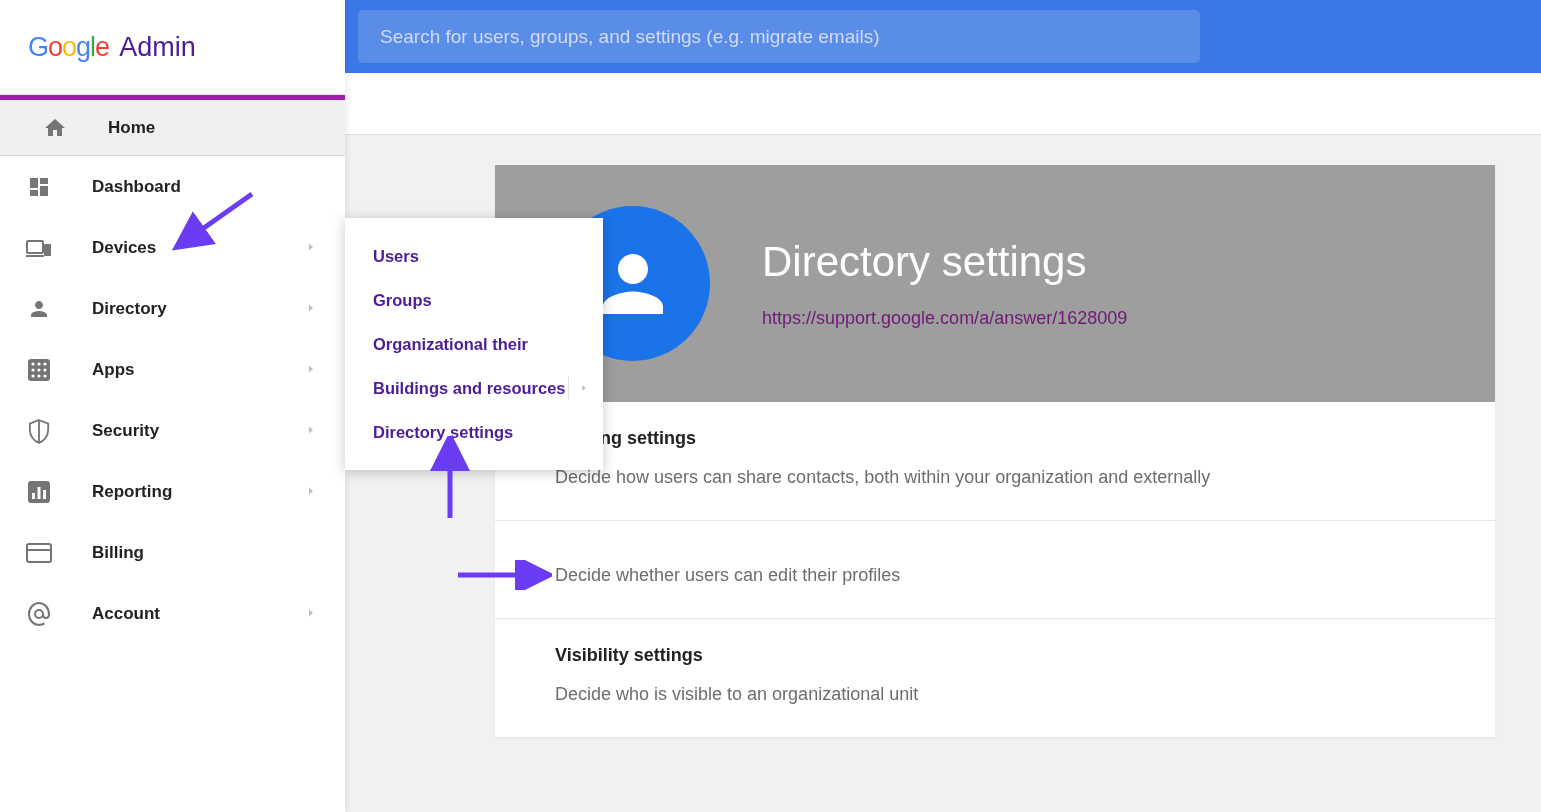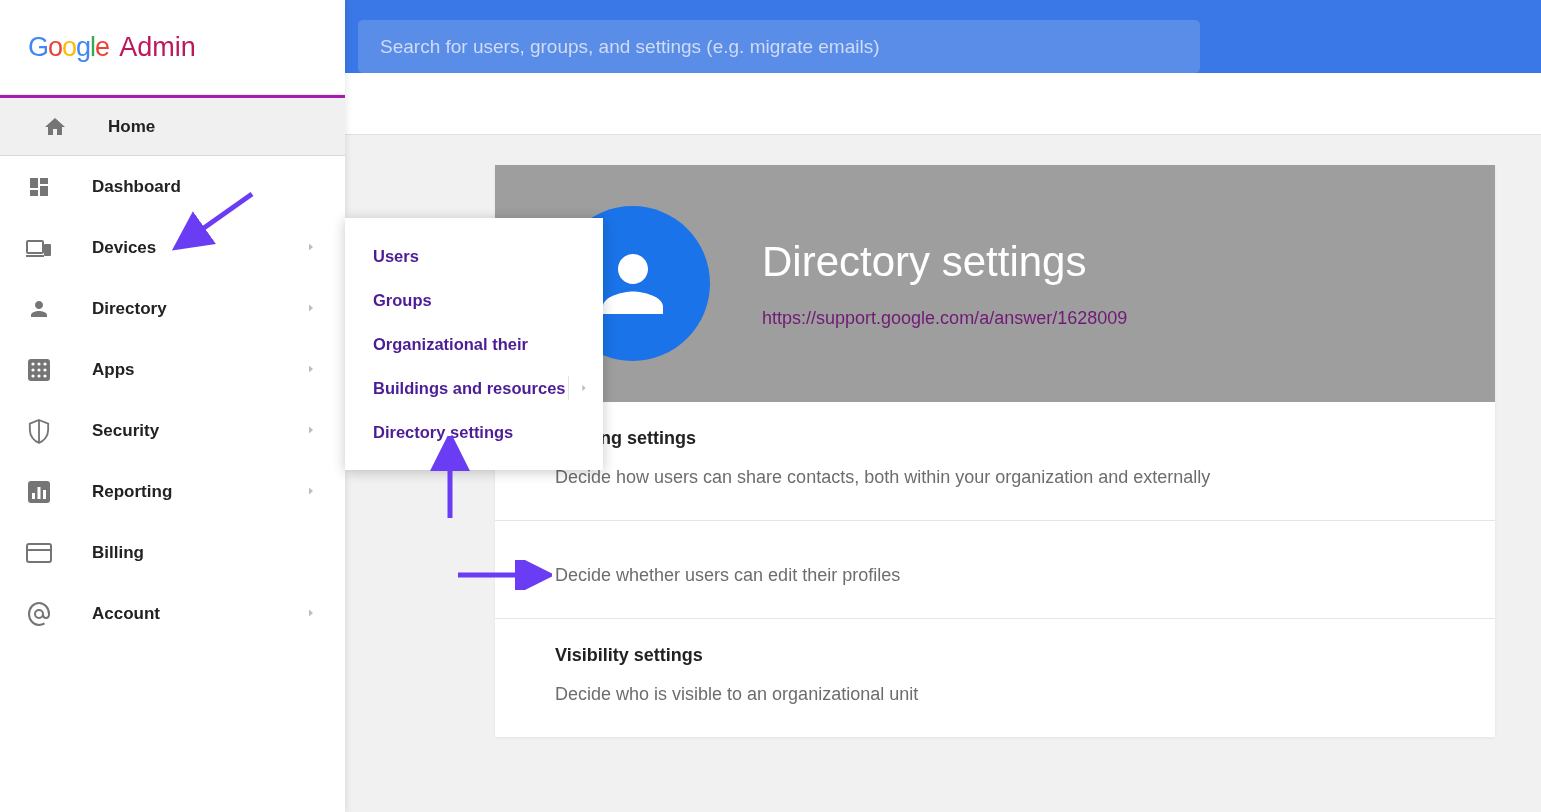--- a/index.html
+++ b/index.html
@@ -1,33 +1,33 @@
 <!DOCTYPE html>
 <html><head>
 <meta charset="utf-8">
 <style>
 * { margin: 0; padding: 0; box-sizing: border-box; font-family: Arial, Helvetica, sans-serif; }
 body { width: 1541px; height: 812px; background: #f1f1f1; overflow: hidden; position: relative; }
 
-.topbar { position: absolute; top: 0; left: 0; right: 0; height: 73px; background: #3b78e7; display: flex; align-items: flex-end; z-index: 1; }
+.topbar { position: absolute; top: 0; left: 0; right: 0; height: 73px; background: #3b78e7; display: flex; align-items: center; z-index: 1; }
 .search-box { margin-left: 358px; width: 842px; height: 53px; background: #5a8de8; border-radius: 5px; display: flex; align-items: center; padding: 0 22px; }
 .search-box input { background: transparent; border: none; outline: none; color: #fff; font-size: 19px; width: 100%; }
 .search-box input::placeholder { color: #d0dcf5; }
 
 .secondbar { position: absolute; top: 73px; left: 0; right: 0; height: 62px; background: #fff; border-bottom: 1px solid #e0e0e0; z-index: 1; }
 
 .sidebar { position: absolute; top: 0; left: 0; width: 345px; height: 812px; background: #fff; z-index: 5; box-shadow: 2px 0 6px rgba(0,0,0,0.08); }
 .logo-area { height: 95px; display: flex; align-items: center; padding-left: 28px; border-bottom: 1px solid #e8e8e8; }
 .logo-area .google-word { font-size: 27px; font-weight: 500; letter-spacing: -1px; }
 .logo-area .g1{color:#4285f4;} .logo-area .g2{color:#ea4335;} .logo-area .g3{color:#fbbc05;} .logo-area .g4{color:#4285f4;} .logo-area .g5{color:#34a853;} .logo-area .g6{color:#ea4335;}
-.logo-area .admin-word { font-size: 27px; color: #be185d; margin-left: 10px; font-weight: 300; }
+.logo-area .admin-word { font-size: 27px; color: #4c1d95; margin-left: 10px; font-weight: 300; }
 
 .nav { padding-top: 0; }
 .nav-item { display: flex; align-items: center; height: 61px; padding-left: 24px; cursor: pointer; position: relative; }
-.nav-item.home { background: #f0f0f0; border-top: 3px solid #a21caf; border-bottom: 1px solid #d9d9d9; padding-left: 40px; }
+.nav-item.home { background: #f0f0f0; border-top: 5px solid #a21caf; border-bottom: 1px solid #d9d9d9; padding-left: 40px; }
 .nav-icon { width: 30px; height: 30px; color: #757575; display: flex; align-items: center; justify-content: center; }
 .nav-label { margin-left: 38px; font-size: 17px; font-weight: 700; color: #222; }
 .nav-chevron { position: absolute; right: 28px; color: #b0b0b0; }
 
 .submenu { position: absolute; top: 218px; left: 345px; width: 258px; background: #fff; box-shadow: 0 2px 12px rgba(0,0,0,0.22); z-index: 6; padding: 16px 0; }
 .submenu-item { display: flex; align-items: center; height: 44px; padding-left: 28px; font-size: 16.5px; font-weight: 700; color: #4c1d95; cursor: pointer; position: relative; }
 .submenu-chevron { position: absolute; right: 14px; color: #b0b0b0; border-left: 1px solid #e3e3e3; padding-left: 10px; height: 24px; display:flex; align-items:center; }
 
 .main { position: absolute; top: 135px; left: 345px; right: 0; bottom: 0; padding: 30px 50px 0 150px; }
 .panel { width: 1000px; background: #fff; box-shadow: 0 1px 3px rgba(0,0,0,0.06); }

